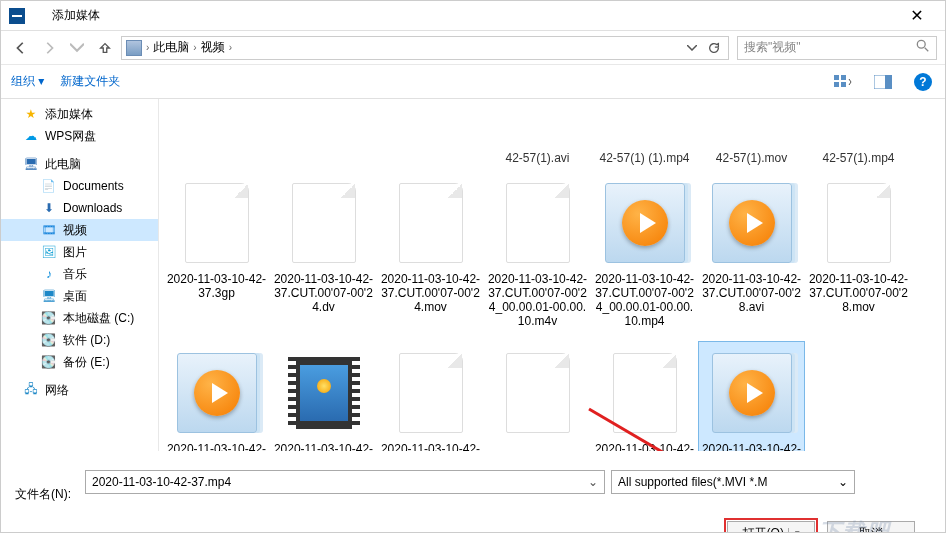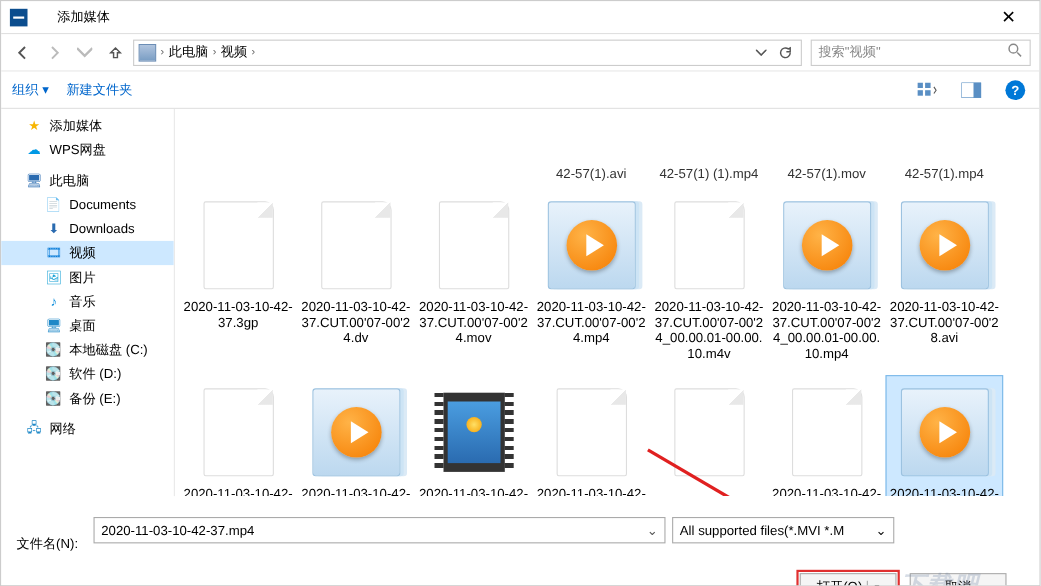--- a/index.html
+++ b/index.html
@@ -52,21 +52,21 @@
 .film-thumb::before,.film-thumb::after{content:"";position:absolute;top:0;bottom:0;width:8px;background:repeating-linear-gradient(#333 0 4px,#fff 4px 8px);}
 .film-thumb::before{left:-8px;} .film-thumb::after{right:-8px;}
 .film-thumb .inner{position:absolute;left:4px;right:4px;top:8px;bottom:8px;background:linear-gradient(#4a9de0,#2a6bb0);}
 .film-thumb .ball{position:absolute;left:50%;top:30%;width:14px;height:14px;margin-left:-7px;border-radius:50%;background:radial-gradient(#ffe066,#f59e00);}
 .arrow-overlay { position:absolute; left:420px; top:300px; width:320px; height:190px; pointer-events:none; z-index:50;}
 .footer { padding:10px 14px; }
 .fn-row { display:flex; align-items:center; margin-bottom:18px; }
 .fn-label { width:70px; text-align:left; padding-right:8px;margin-top:25px; }
 .fn-input { flex:1; height:24px; border:1px solid #aaa; display:flex; align-items:center; padding:0 6px; max-width:520px;}
 .fn-input .dd{margin-left:auto;color:#555;}
-.fn-filter { margin-left:6px; height:24px; border:1px solid #aaa; display:flex; align-items:center; padding:0 6px; width:202px; white-space:nowrap; overflow:hidden;}
+.fn-filter { margin-left:6px; height:24px; border:1px solid #aaa; display:flex; align-items:center; padding:0 6px; width:244px; white-space:nowrap; overflow:hidden;}
 .fn-filter .dd{margin-left:auto;}
 .btn-row { display:flex; justify-content:flex-end; gap:12px; padding-right:16px; position:relative;}
 .btn { min-width:88px; height:24px; border:1px solid #aaa; background:#f5f5f5; display:flex; align-items:center; justify-content:center; cursor:pointer; }
 .btn.primary { outline:2px solid #e03030; outline-offset:1px; }
 .btn .dd { margin-left:4px; font-size:9px; border-left:1px solid #aaa; padding-left:6px;}
 .watermark { position:absolute; right:40px; bottom:-2px; font-size:22px; color:rgba(120,140,170,.3); font-weight:bold; font-style:italic; letter-spacing:2px;}
 </style>
 </head>
 <body>
 
@@ -234,28 +234,20 @@
           <div class="label">2020-11-03-10-42-37.CUT.00'07-00'24.dv</div>
         </div>
       <div class="file">
           <div class="thumb">
             <div class="blank-thumb"></div>
           </div>
           <div class="label">2020-11-03-10-42-37.CUT.00'07-00'24.mov</div>
         </div>
       <div class="file">
           <div class="thumb">
-            <div class="media-thumb">
-              <div class="play"></div>
-            </div>
-          </div>
-          <div class="label">2020-11-03-10-42-37.CUT.00'07-00'24.mp4</div>
-        </div>
-      <div class="file">
-          <div class="thumb">
             <div class="blank-thumb"></div>
           </div>
           <div class="label">2020-11-03-10-42-37.CUT.00'07-00'24_00.00.01-00.00.10.m4v</div>
         </div>
       <div class="file">
           <div class="thumb">
             <div class="media-thumb">
               <div class="play"></div>
             </div>
           </div>

